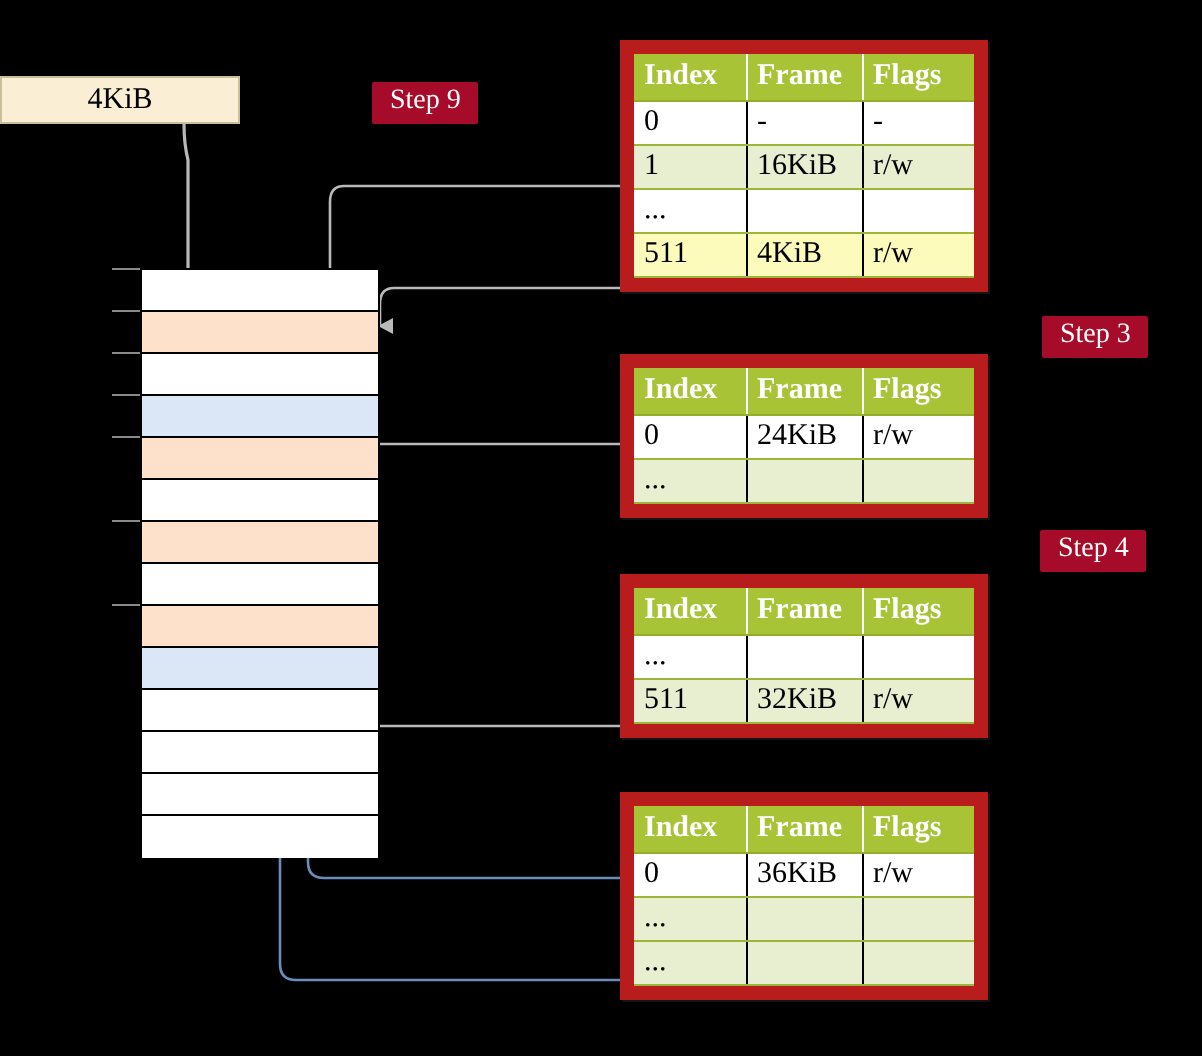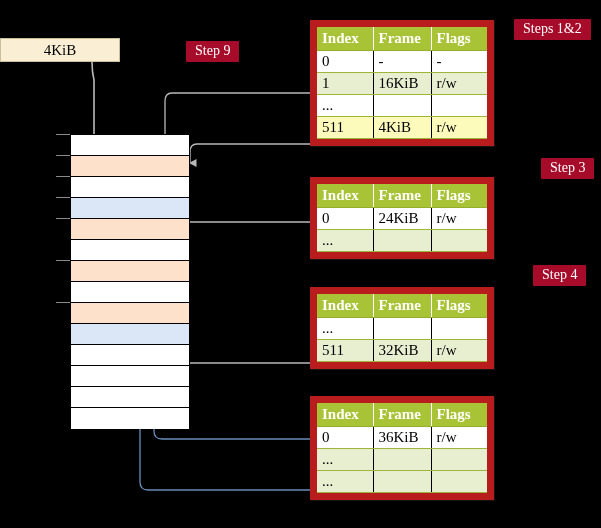--- a/index.html
+++ b/index.html
@@ -24,22 +24,22 @@
 
   
   .badge{
     position:absolute;background:#a70b2a;color:#fff;
     font-size:14px;padding:2px 9px 3px 9px;white-space:nowrap;
     box-shadow:1px 1px 0 rgba(0,0,0,.45);
     border-radius:1px;
   }
   #badge-step0{left:186px;top:41px;}
   #badge-steps12{left:514px;top:19px;}
-  #badge-step3{left:521px;top:158px;margin-left:20px;}
-  #badge-step4{left:533px;top:265px;text-align:center;}
+  #badge-step3{left:521px;top:158px;}
+  #badge-step4{left:520px;top:265px;text-align:center;}
 
   
   .memcol{
     position:absolute;left:70px;top:134px;width:120px;height:282px;
     border:1px solid #000;box-sizing:border-box;background:#fff;
   }
   .memrow{
     height:21px;box-sizing:border-box;border-bottom:1px solid #000;
     background:#fff;
   }
@@ -120,21 +120,20 @@
     <g>
       <path d="M310,490 L148,490 Q140,490 140,482 L140,212" fill="none" stroke="#6a8cbb" stroke-width="1.3" marker-end="url(#arrow-blue)"></path>
     </g>
   </svg>
 
   <div class="srcbox">
     <span>4KiB</span>
   </div>
 
   <div class="badge" id="badge-step0">Step 9</div>
-  <div class="badge" id="badge-steps12">Steps 1&amp;2</div>
   <div class="badge" id="badge-step3">Step 3</div>
   <div class="badge" id="badge-step4">Step 4</div>
 
   <div class="memcol" id="memcol">
       <div class="memrow"></div>
       <div class="memrow orange"></div>
       <div class="memrow"></div>
       <div class="memrow blue"></div>
       <div class="memrow orange"></div>
       <div class="memrow"></div>

